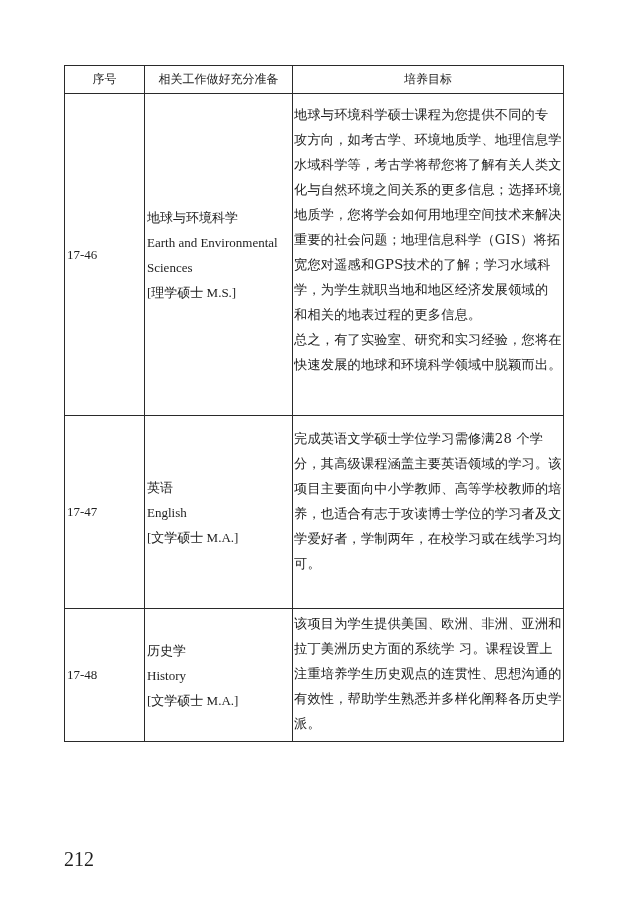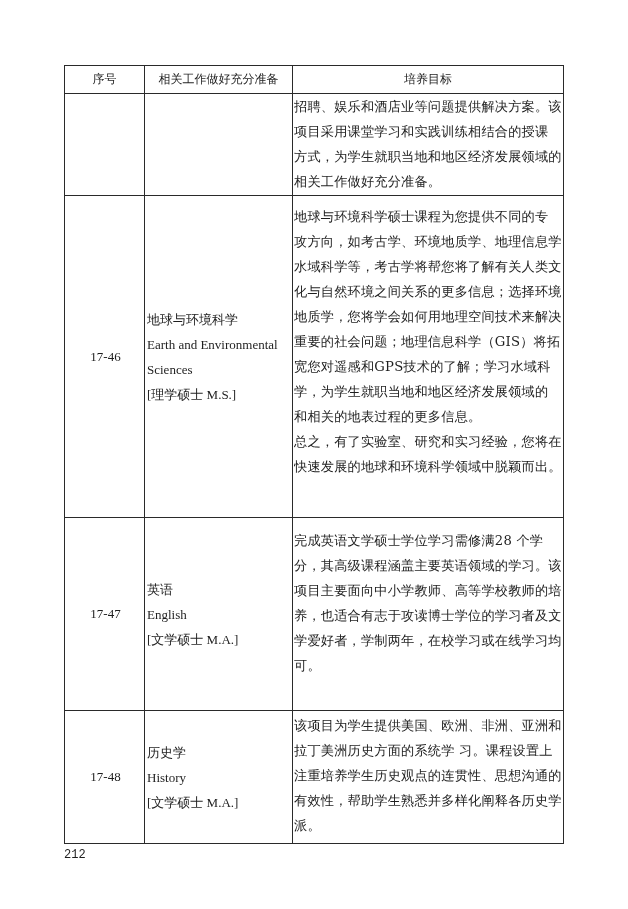--- a/index.html
+++ b/index.html
@@ -4,66 +4,56 @@
   <style>
     html, body { margin: 0; padding: 0; background: #ffffff; }
     body { width: 628px; height: 909px; position: relative; overflow: hidden;
       font-family: "DejaVu Serif", "Liberation Serif", serif; color: #1e1e1e; }
     .tbl { position: absolute; left: 64px; top: 65px; width: 499px;
       border-collapse: collapse; table-layout: fixed; }
     .tbl td, .tbl th { border: 1.5px solid #2a2a2a; padding: 0; vertical-align: middle; }
     .tbl th { height: 27px; font-weight: normal; font-size: 12px; text-align: center;
       font-family: "DejaVu Sans", "Liberation Sans", sans-serif; }
     .c1 { width: 80px; } .c2 { width: 148px; } .c3 { width: 271px; }
-    .seq { font-size: 13px; padding-left: 2px !important; text-align: center;
+    .seq { font-size: 13px; padding-left: 2px !important; text-align: left;
       font-family: "Liberation Serif", serif; }
     .major { font-size: 13px; line-height: 25px; padding-left: 2px !important;
       font-family: "Liberation Serif", "DejaVu Serif", serif; margin-left: 24px; }
     .major div { white-space: nowrap; }
     .goal { font-size: 13.2px; line-height: 25px; padding: 0 1px 0 1px !important;
       vertical-align: top !important; text-align: justify; letter-spacing: 0.2px; }
     .goal .line { display: block; white-space: nowrap; overflow: hidden; }
     .r1 td { height: 101px; }
     .r2 td { height: 313px; }
     .r3 td { height: 182px; }
     .r4 td { height: 130px; }
     .r2 .goal { padding-top: 8px !important; }
     .r3 .goal { padding-top: 10px !important; margin-left: 10px; }
     .r4 .goal { padding-top: 2px !important; }
     .r1 .goal { padding-top: 0px !important; }
-    .pagenum { position: absolute; left: 64px; top: 848px; font-size: 12px;
-      font-family: Liberation Mono, monospace; }
+    .pagenum { position: absolute; left: 64px; top: 848px; font-size: 20px;
+      font-family: Liberation Serif, serif; }
   </style>
 </head>
 <body>
 
 <table class="tbl">
   <colgroup>
       <col class="c1">
       <col class="c2">
       <col class="c3">
     </colgroup>
   <thead>
     <tr>
       <th>序号</th>
       <th>相关工作做好充分准备</th>
       <th>培养目标</th>
     </tr>
   </thead>
   <tbody>
-    <tr class="r1">
-      <td class="seq"></td>
-      <td class="major"></td>
-      <td class="goal">
-        <span class="line">招聘、娱乐和酒店业等问题提供解决方案。该</span>
-        <span class="line">项目采用课堂学习和实践训练相结合的授课</span>
-        <span class="line">方式，为学生就职当地和地区经济发展领域的</span>
-        <span class="line">相关工作做好充分准备。</span>
-      </td>
-    </tr>
     <tr class="r2">
       <td class="seq">17-46</td>
       <td class="major">
         <div>地球与环境科学</div>
         <div>Earth and Environmental</div>
         <div>Sciences</div>
         <div>[理学硕士  M.S.]</div>
       </td>
       <td class="goal">
         <span class="line">地球与环境科学硕士课程为您提供不同的专</span>

